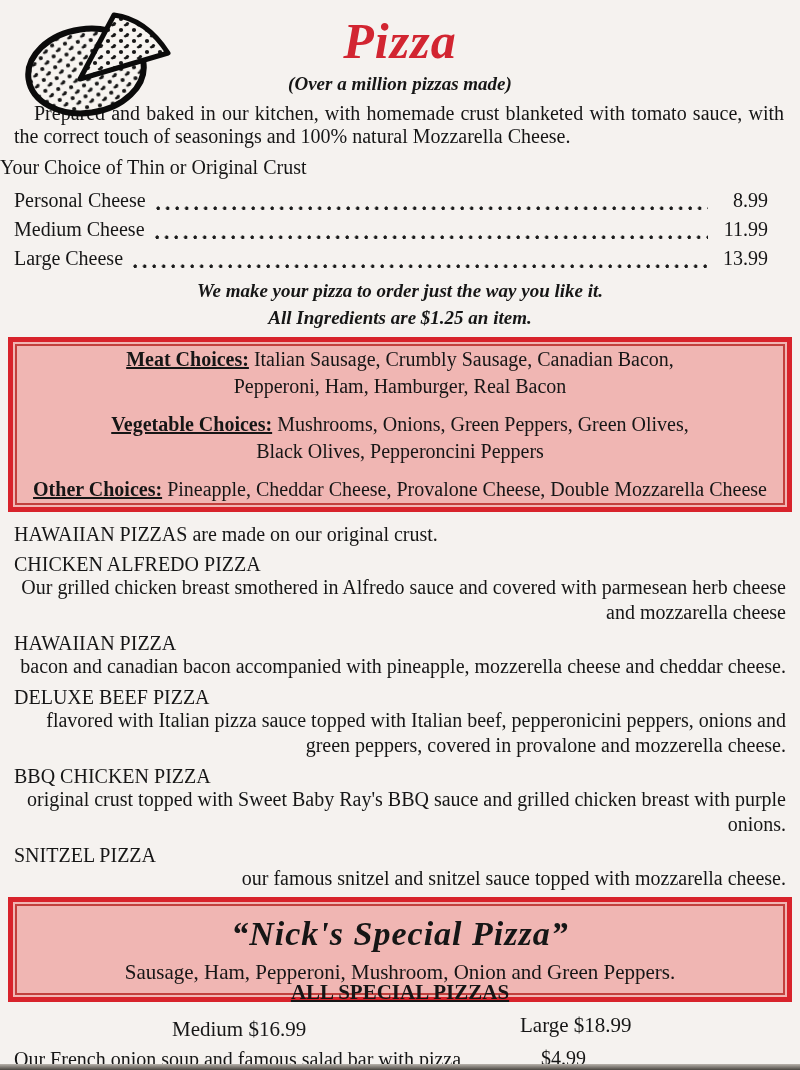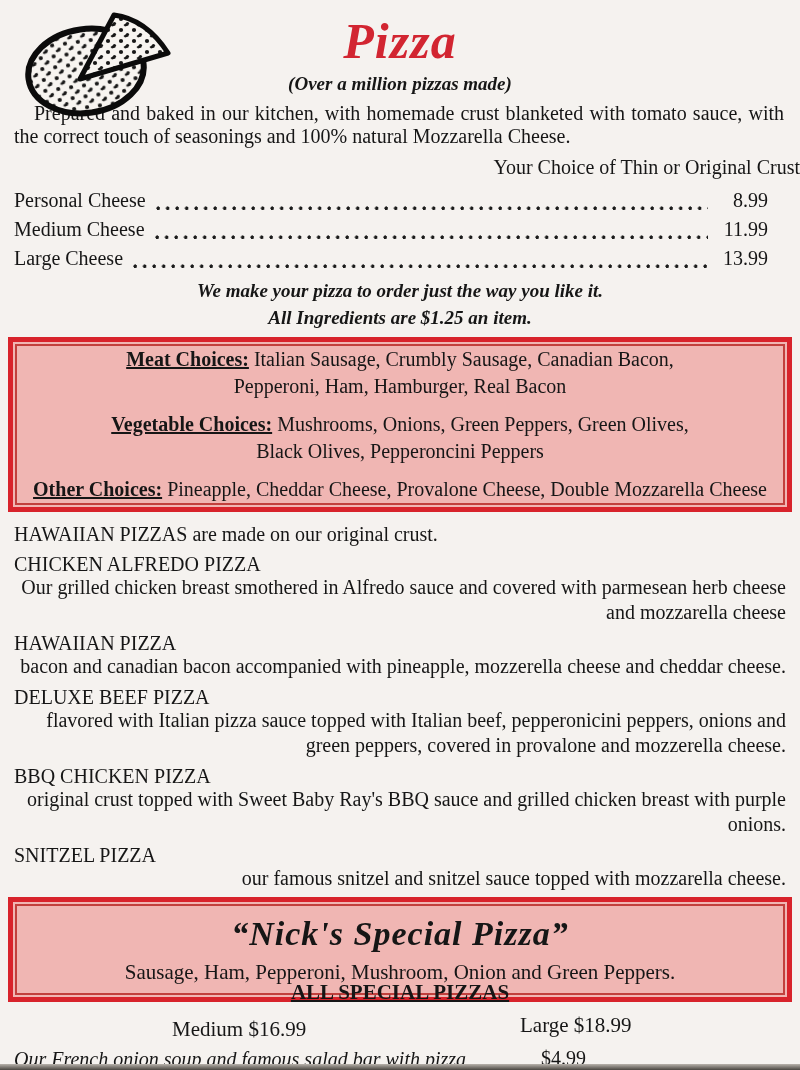--- a/index.html
+++ b/index.html
@@ -39,21 +39,21 @@
     margin-top: 2px;
   }
   .intro {
     font-size: 20px;
     line-height: 23px;
     margin: 6px 16px 0 14px;
     text-align: justify;
     text-indent: 20px;
   }
   .crust-line {
-    text-align: right;
+    text-align: left;
     font-size: 20px;
     line-height: 24px;
     margin-top: 7px;
   }
   
   .price-list { margin: 7px 32px 0 14px; }
   .price-row {
     display: flex;
     align-items: baseline;
     font-size: 20px;
@@ -114,21 +114,21 @@
     font-size: 21px;
     line-height: 24px;
     font-weight: bold;
     text-decoration: underline;
     text-decoration-thickness: 2px;
   }
   .size-row { position: relative; height: 24px; margin-top: 9px; font-size: 21px; }
   .size-medium { position: absolute; left: 172px; top: 4px; }
   .size-large { position: absolute; left: 520px; top: 0; }
   .soup-row { position: relative; height: 23px; margin-top: 10px; font-size: 20px; }
-  .soup-label { position: absolute; left: 14px; top: 1px; font-style: italic; }
+  .soup-label { position: absolute; left: 14px; top: 1px; }
   .soup-price { position: absolute; left: 541px; top: 0; text-align: center; }
   .bottom-edge {
     position: absolute;
     left: 0; bottom: 0;
     width: 100%; height: 6px;
     background: linear-gradient(#b9b3ac, #4a4641);
   }
 </style>
 </head>
 <body>

